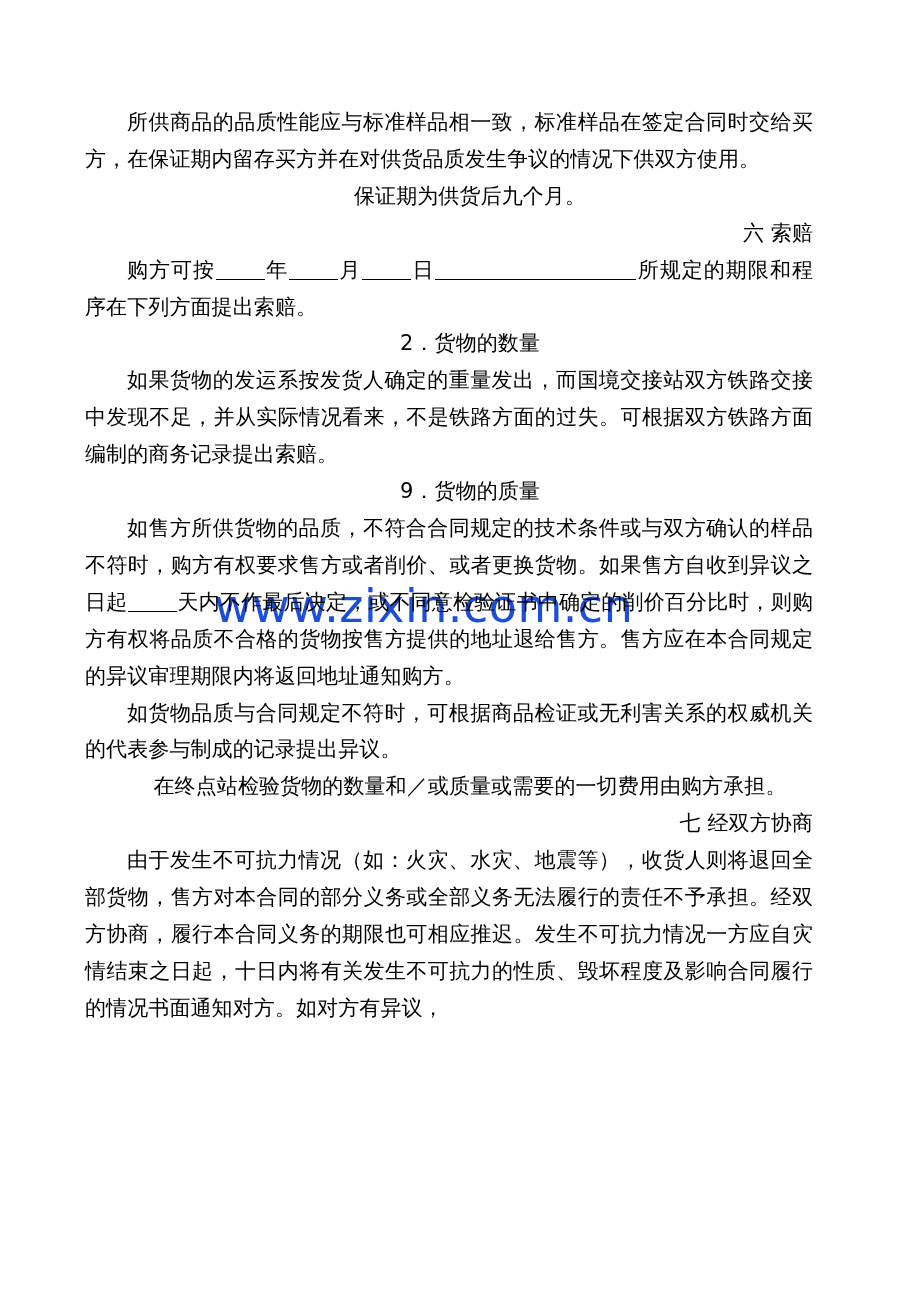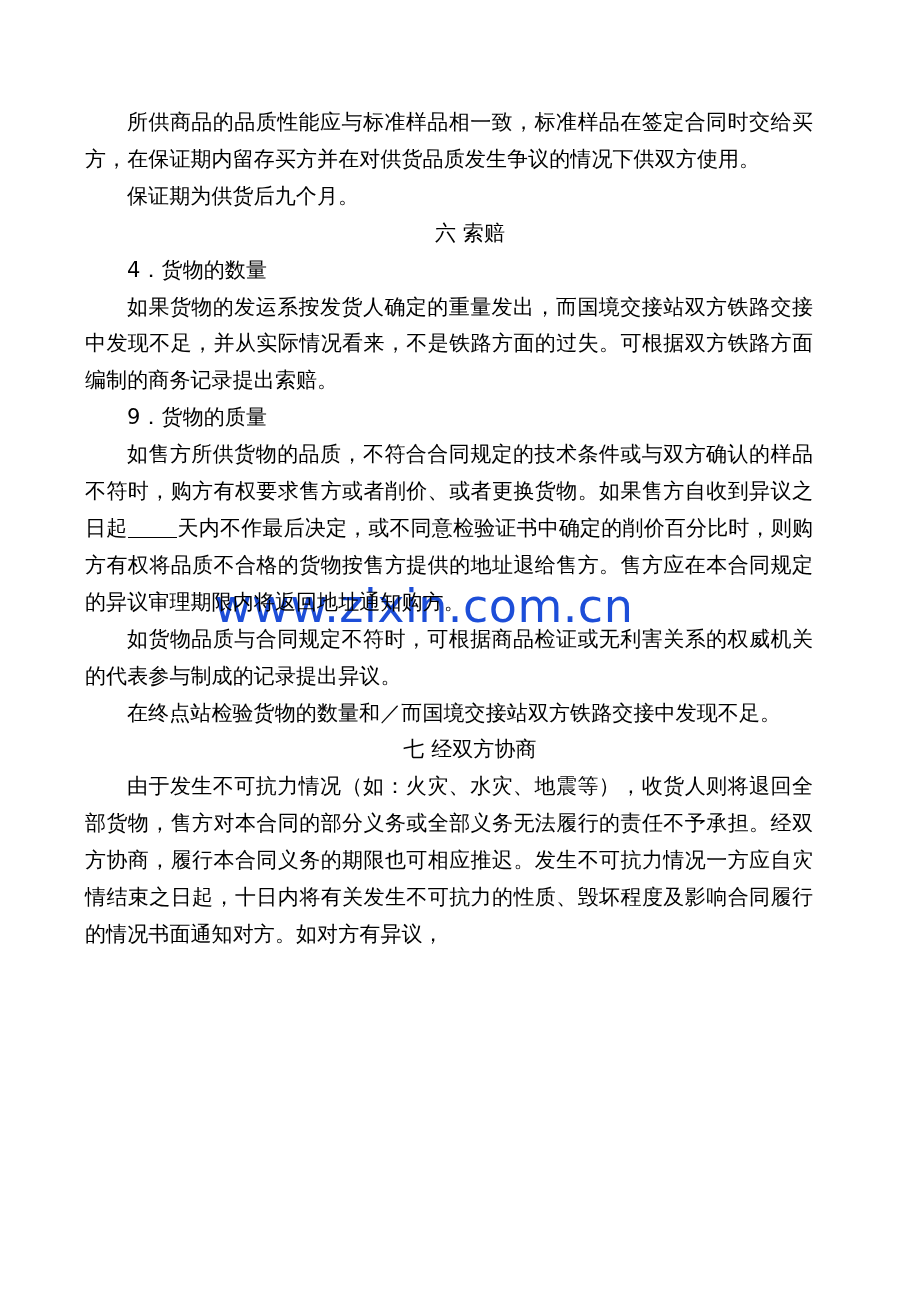--- a/index.html
+++ b/index.html
@@ -56,26 +56,26 @@
     line-height: 36.9px;
     text-align: justify;
     text-justify: inter-ideograph;
     text-indent: 2em;
     letter-spacing: 0.1px;
     word-break: break-all;
   }
 
   
   .para.heading {
-    text-align: center;
+    text-align: right;
   }
 
   
   .para.short {
-    text-align: left;
+    text-align: center;
   }
 
   .blank-s {
     display: inline-block;
     width: 2.35em;
     border-bottom: 1.6px solid #000;
     vertical-align: -0.16em;
     margin: 0 0.02em;
   }
   .blank-l {
@@ -94,34 +94,35 @@
   <div id="watermark">www.zixin.com.cn</div>
 
   <div id="body-text">
 
     <p class="para">所供商品的品质性能应与标准样品相一致，标准样品在签定合同时交给买方，在保证期内留存买方并在对供货品质发生争议的情况下供双方使用。</p>
 
     <p class="para short">保证期为供货后九个月。</p>
 
     <p class="para heading">六  索赔</p>
 
+    <p class="para"><span>购方可按</span><span class="blank-s"></span><span>年</span><span class="blank-s"></span><span>月</span><span class="blank-s"></span><span>日</span><span class="blank-l"></span><span>所规定的期限和程序在下列方面提出索赔。</span></p>
 
-    <p class="para short">4．货物的数量</p>
+    <p class="para short">2．货物的数量</p>
 
 
     <p class="para">如果货物的发运系按发货人确定的重量发出，而国境交接站双方铁路交接中发现不足，并从实际情况看来，不是铁路方面的过失。可根据双方铁路方面编制的商务记录提出索赔。</p>
 
     <p class="para short">9．货物的质量</p>
 
     <p class="para"><span>如售方所供货物的品质，不符合合同规定的技术条件或与双方确认的样品不符时，购方有权要求售方或者削价、或者更换货物。如果售方自收到异议之日起</span><span class="blank-s"></span><span>天内不作最后决定，或不同意检验证书中确定的削价百分比时，则购方有权将品质不合格的货物按售方提供的地址退给售方。售方应在本合同规定的异议审理期限内将返回地址通知购方。</span></p>
 
     <p class="para">如货物品质与合同规定不符时，可根据商品检证或无利害关系的权威机关的代表参与制成的记录提出异议。</p>
 
 
 
-    <p class="para short">在终点站检验货物的数量和／而国境交接站双方铁路交接中发现不足。</p>
+    <p class="para short">在终点站检验货物的数量和／或质量或需要的一切费用由购方承担。</p>
 
     <p class="para heading">七  经双方协商</p>
 
     <p class="para">由于发生不可抗力情况（如：火灾、水灾、地震等），收货人则将退回全部货物，售方对本合同的部分义务或全部义务无法履行的责任不予承担。经双方协商，履行本合同义务的期限也可相应推迟。发生不可抗力情况一方应自灾情结束之日起，十日内将有关发生不可抗力的性质、毁坏程度及影响合同履行的情况书面通知对方。如对方有异议，</p>
 
   </div>
 </div>
 
 </body></html>

